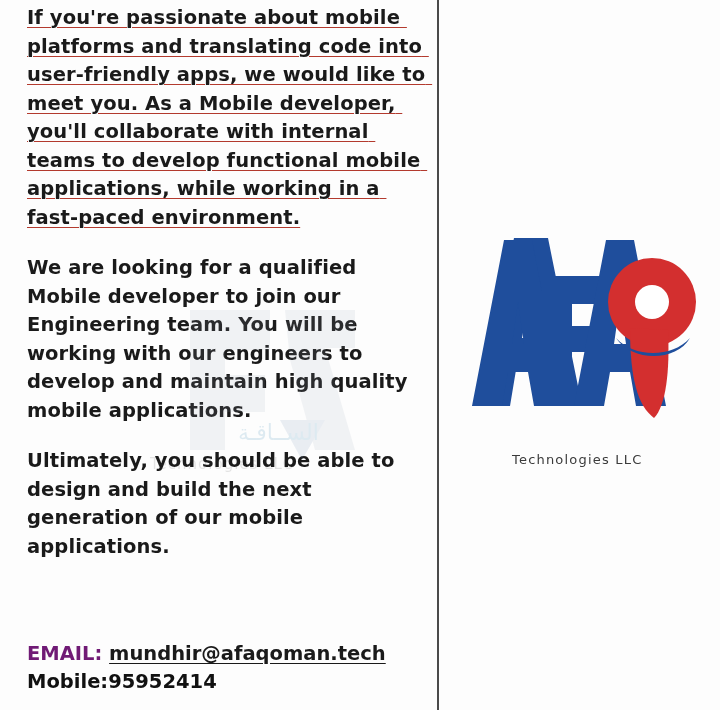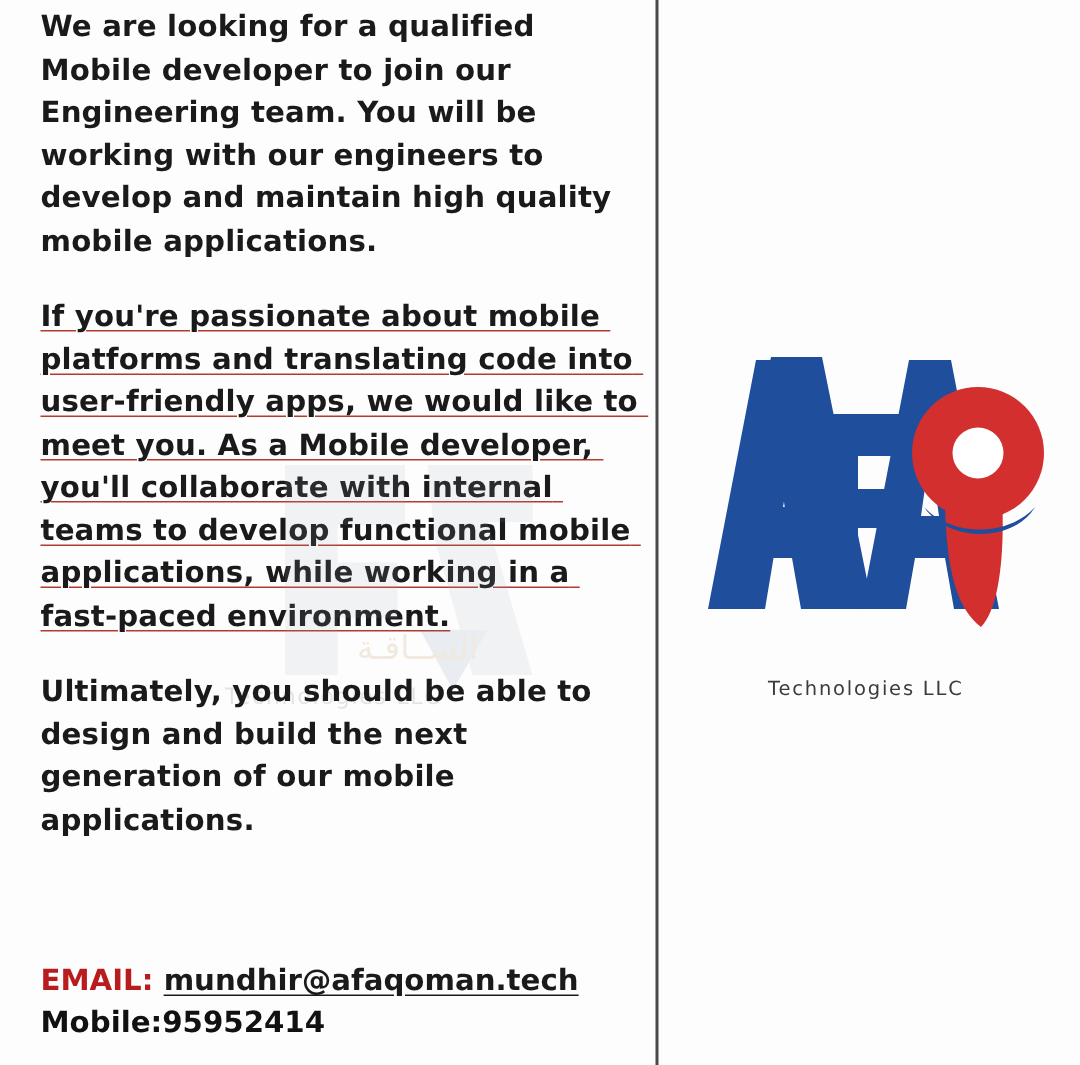--- a/index.html
+++ b/index.html
@@ -69,21 +69,21 @@
   .contact-line {
     font-family: "DejaVu Sans", sans-serif;
     font-weight: bold;
     font-size: 19.5px;
     line-height: 28px;
     color: #111111;
     margin: 0;
     white-space: nowrap;
   }
   .email-label {
-    color: #b91c1c;
+    color: #701a75;
   }
   .email-link {
     color: #1a1a1a;
     text-decoration: underline;
     text-decoration-color: #1a1a1a;
     text-underline-offset: 3px;
     cursor: pointer;
     margin-top: 32px;
   }
   .mobile-line {
@@ -108,21 +108,21 @@
     letter-spacing: 1px;
     color: #333;
     white-space: nowrap;
   }
   .wm-ar {
     position: absolute;
     left: 88px;
     top: 120px;
     font-family: "DejaVu Sans", sans-serif;
     font-size: 22px;
-    color: #a16207;
+    color: #0369a1;
     white-space: nowrap;
   }
 
   
   .logo-col {
     position: absolute;
     left: 470px;
     top: 210px;
     width: 230px;
     height: 290px;
@@ -144,22 +144,22 @@
   }
 </style>
 </head>
 <body>
 
 <div id="page">
 
   <div class="divider"></div>
 
   <div class="text-col">
+    <p class="para underlined">If you're passionate about mobile platforms and translating code into user-friendly apps, we would like to meet you. As a Mobile developer, you'll collaborate with internal teams to develop functional mobile applications, while working in a fast-paced environment.</p>
     <p class="para">We are looking for a qualified Mobile developer to join our Engineering team. You will be working with our engineers to develop and maintain high quality mobile applications.</p>
-    <p class="para underlined">If you're passionate about mobile platforms and translating code into user-friendly apps, we would like to meet you. As a Mobile developer, you'll collaborate with internal teams to develop functional mobile applications, while working in a fast-paced environment.</p>
     <p class="para tight">Ultimately, you should be able to design and build the next generation of our mobile applications.</p>
   </div>
 
   <div class="watermark">
     <svg width="280" height="190" viewBox="0 0 280 190">
       <path d="M40 10 L120 10 L120 50 L75 50 L75 75 L115 75 L115 112 L75 112 L75 150 L40 150 Z" fill="#9aa6b8"></path>
       <path d="M135 10 L205 10 L205 48 L175 48 L205 150 L165 150 L140 60 Z" fill="#9aa6b8"></path>
       <path d="M130 120 L175 120 L152 160 Z" fill="#5d7ea8"></path>
     </svg>
     <div class="wm-text">Technologies LLC</div>

